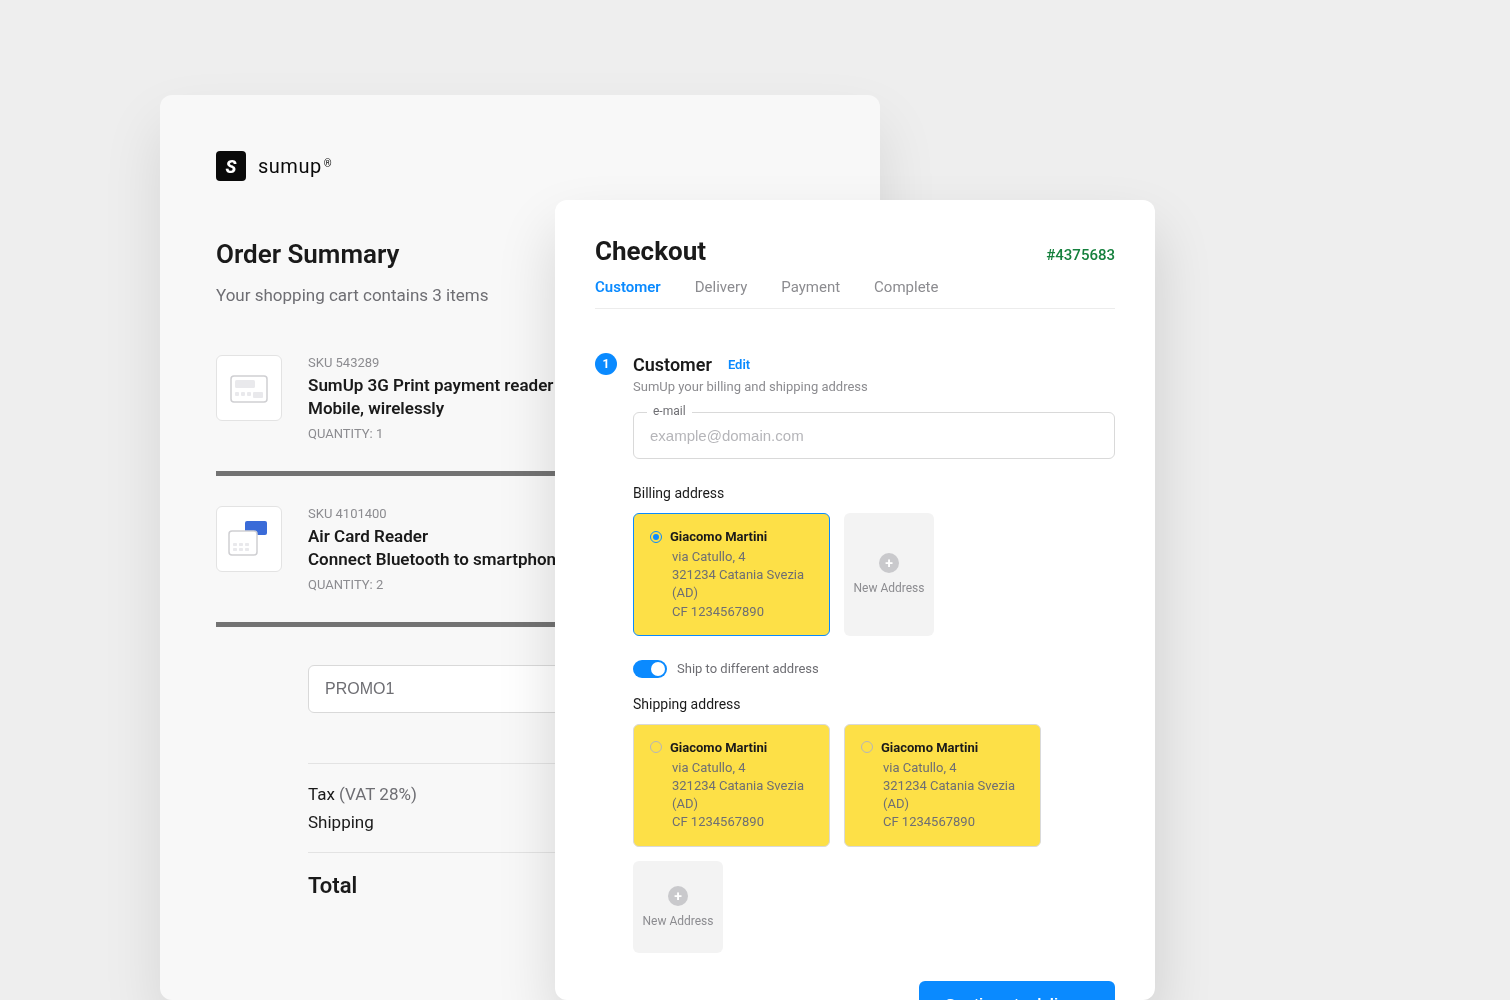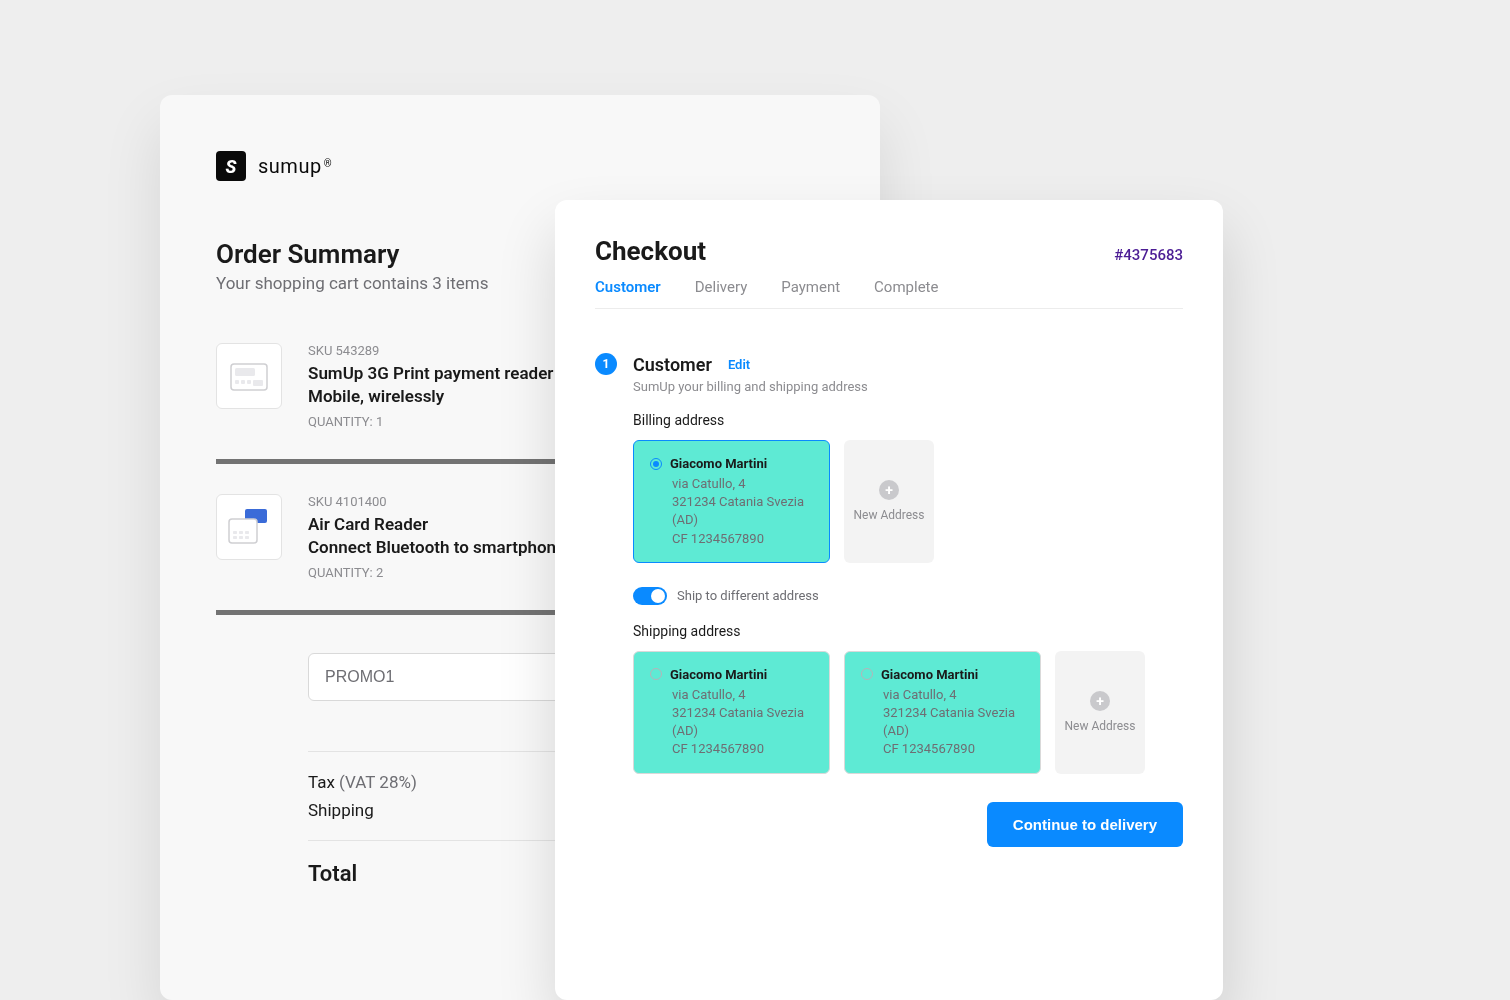--- a/index.html
+++ b/index.html
@@ -56,21 +56,21 @@
       color: #0a0a0a;
     }
 
     .summary-title {
       margin-top: 58px;
       font-size: 26px;
       font-weight: 600;
       color: #1a1a1a;
     }
     .summary-subtitle {
-      margin-top: 4px;
+      margin-top: 16px;
       font-size: 17px;
       color: #6e6e73;
     }
 
     .summary-items {
       margin-top: 50px;
       padding-right: 8px;
     }
 
     .item-row {
@@ -124,35 +124,35 @@
       margin-left: 92px;
       font-size: 22px;
       font-weight: 600;
       color: #1a1a1a;
     }
 
     .card-checkout {
       position: absolute;
       left: 555px;
       top: 200px;
-      width: 668px;
+      width: 600px;
       height: 800px;
       background: #fff;
       border-radius: 12px;
       padding: 36px 40px;
       box-shadow: 0 30px 60px rgba(0,0,0,0.14);
     }
 
     .checkout-head {
       display: flex;
       justify-content: space-between;
       align-items: baseline;
     }
     .checkout-title { font-size: 26px; font-weight: 700; color: #1a1a1a; }
-    .order-id { font-size: 15px; color: #4c1d95; font-weight: 500; }
+    .order-id { font-size: 15px; color: #15803d; font-weight: 500; }
 
     .checkout-tabs {
       display: flex;
       gap: 34px;
       margin-top: 12px;
       padding-bottom: 12px;
       border-bottom: 1px solid #ececec;
       font-size: 15px;
     }
     .tab { color: #8c8c90; cursor: pointer; }
@@ -198,21 +198,21 @@
 
     .addr-card {
       border: 1px solid #d9d9d9;
       border-radius: 6px;
       padding: 14px 16px;
       font-size: 13px;
       color: #6e6e73;
       min-height: 92px;
       position: relative;
       width: 197px;
-      background: #5eead4;
+      background: #fde047;
     }
     .addr-card.selected { border: 1.5px solid #0a8aff; }
     .addr-card .radio {
       width: 12px; height: 12px; border-radius: 50%;
       border: 1.5px solid #b5b5b9;
       display: inline-block;
       margin-right: 8px;
       vertical-align: middle;
       position: relative;
     }
@@ -365,20 +365,24 @@
 
   <div class="step-block">
     <div class="step-head">
       <span class="step-badge">1</span>
       <span class="step-title">Customer</span>
       <span class="step-edit">Edit</span>
     </div>
     <p class="step-desc">SumUp your billing and shipping address</p>
 
     <div class="form-area">
+      <div class="field-wrap">
+        <span class="field-label">e-mail</span>
+        <input class="field-input" type="email" placeholder="example@domain.com" style="">
+      </div>
 
       <div class="section-label">Billing address</div>
       <div class="address-grid">
         <div class="addr-card selected">
           <span class="radio"></span><span class="name">Giacomo Martini</span>
           <div class="lines">
             <div>via Catullo, 4</div>
             <div>321234 Catania Svezia (AD)</div>
             <div>CF 1234567890</div>
           </div>

